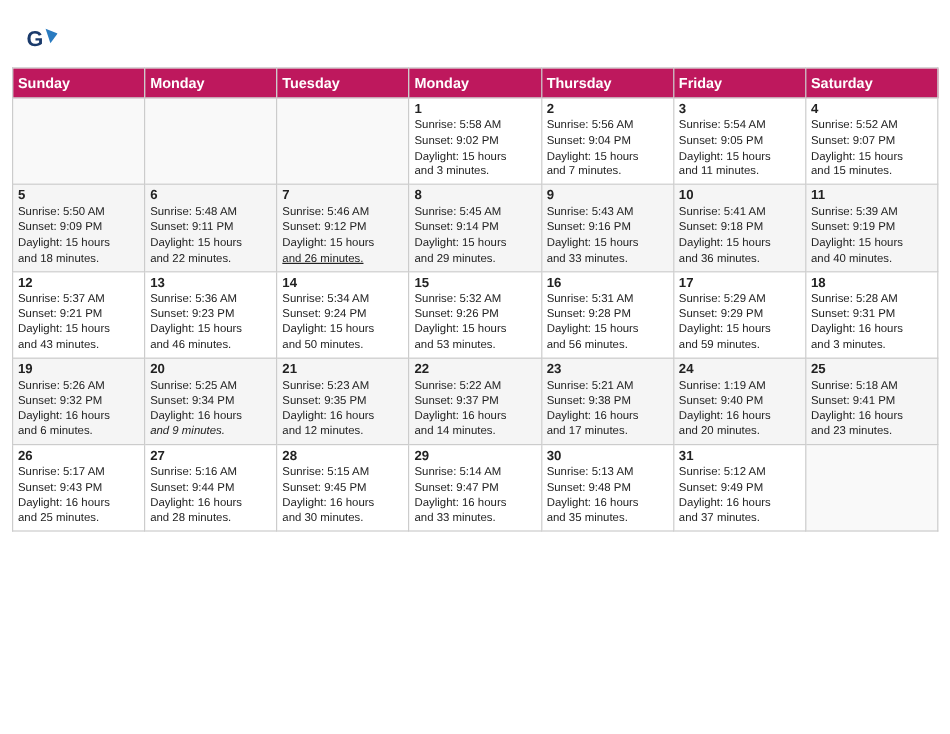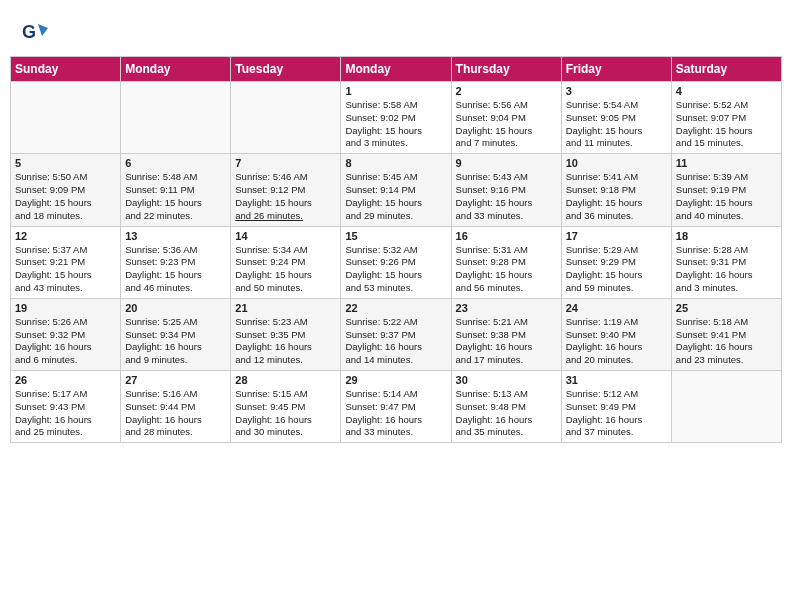--- a/index.html
+++ b/index.html
@@ -248,21 +248,21 @@
           <div style="line-height: 1.35;">Sunrise: 5:26 AM</div>
           <div style="line-height: 1.35;">Sunset: 9:32 PM</div>
           <div style="line-height: 1.35;">Daylight: 16 hours</div>
           <div style="line-height: 1.35;">and 6 minutes.</div>
         </td>
         <td>
           <span class="day-num">20</span>
           <div style="line-height: 1.35;">Sunrise: 5:25 AM</div>
           <div style="line-height: 1.35;">Sunset: 9:34 PM</div>
           <div style="line-height: 1.35;">Daylight: 16 hours</div>
-          <div style="line-height: 1.35;">and 9 minutes.</div>
+          <div style="line-height: 1.35; font-style: italic;">and 9 minutes.</div>
         </td>
         <td>
           <span class="day-num">21</span>
           <div style="line-height: 1.35;">Sunrise: 5:23 AM</div>
           <div style="line-height: 1.35;">Sunset: 9:35 PM</div>
           <div style="line-height: 1.35;">Daylight: 16 hours</div>
           <div style="line-height: 1.35;">and 12 minutes.</div>
         </td>
         <td>
           <span class="day-num">22</span>

